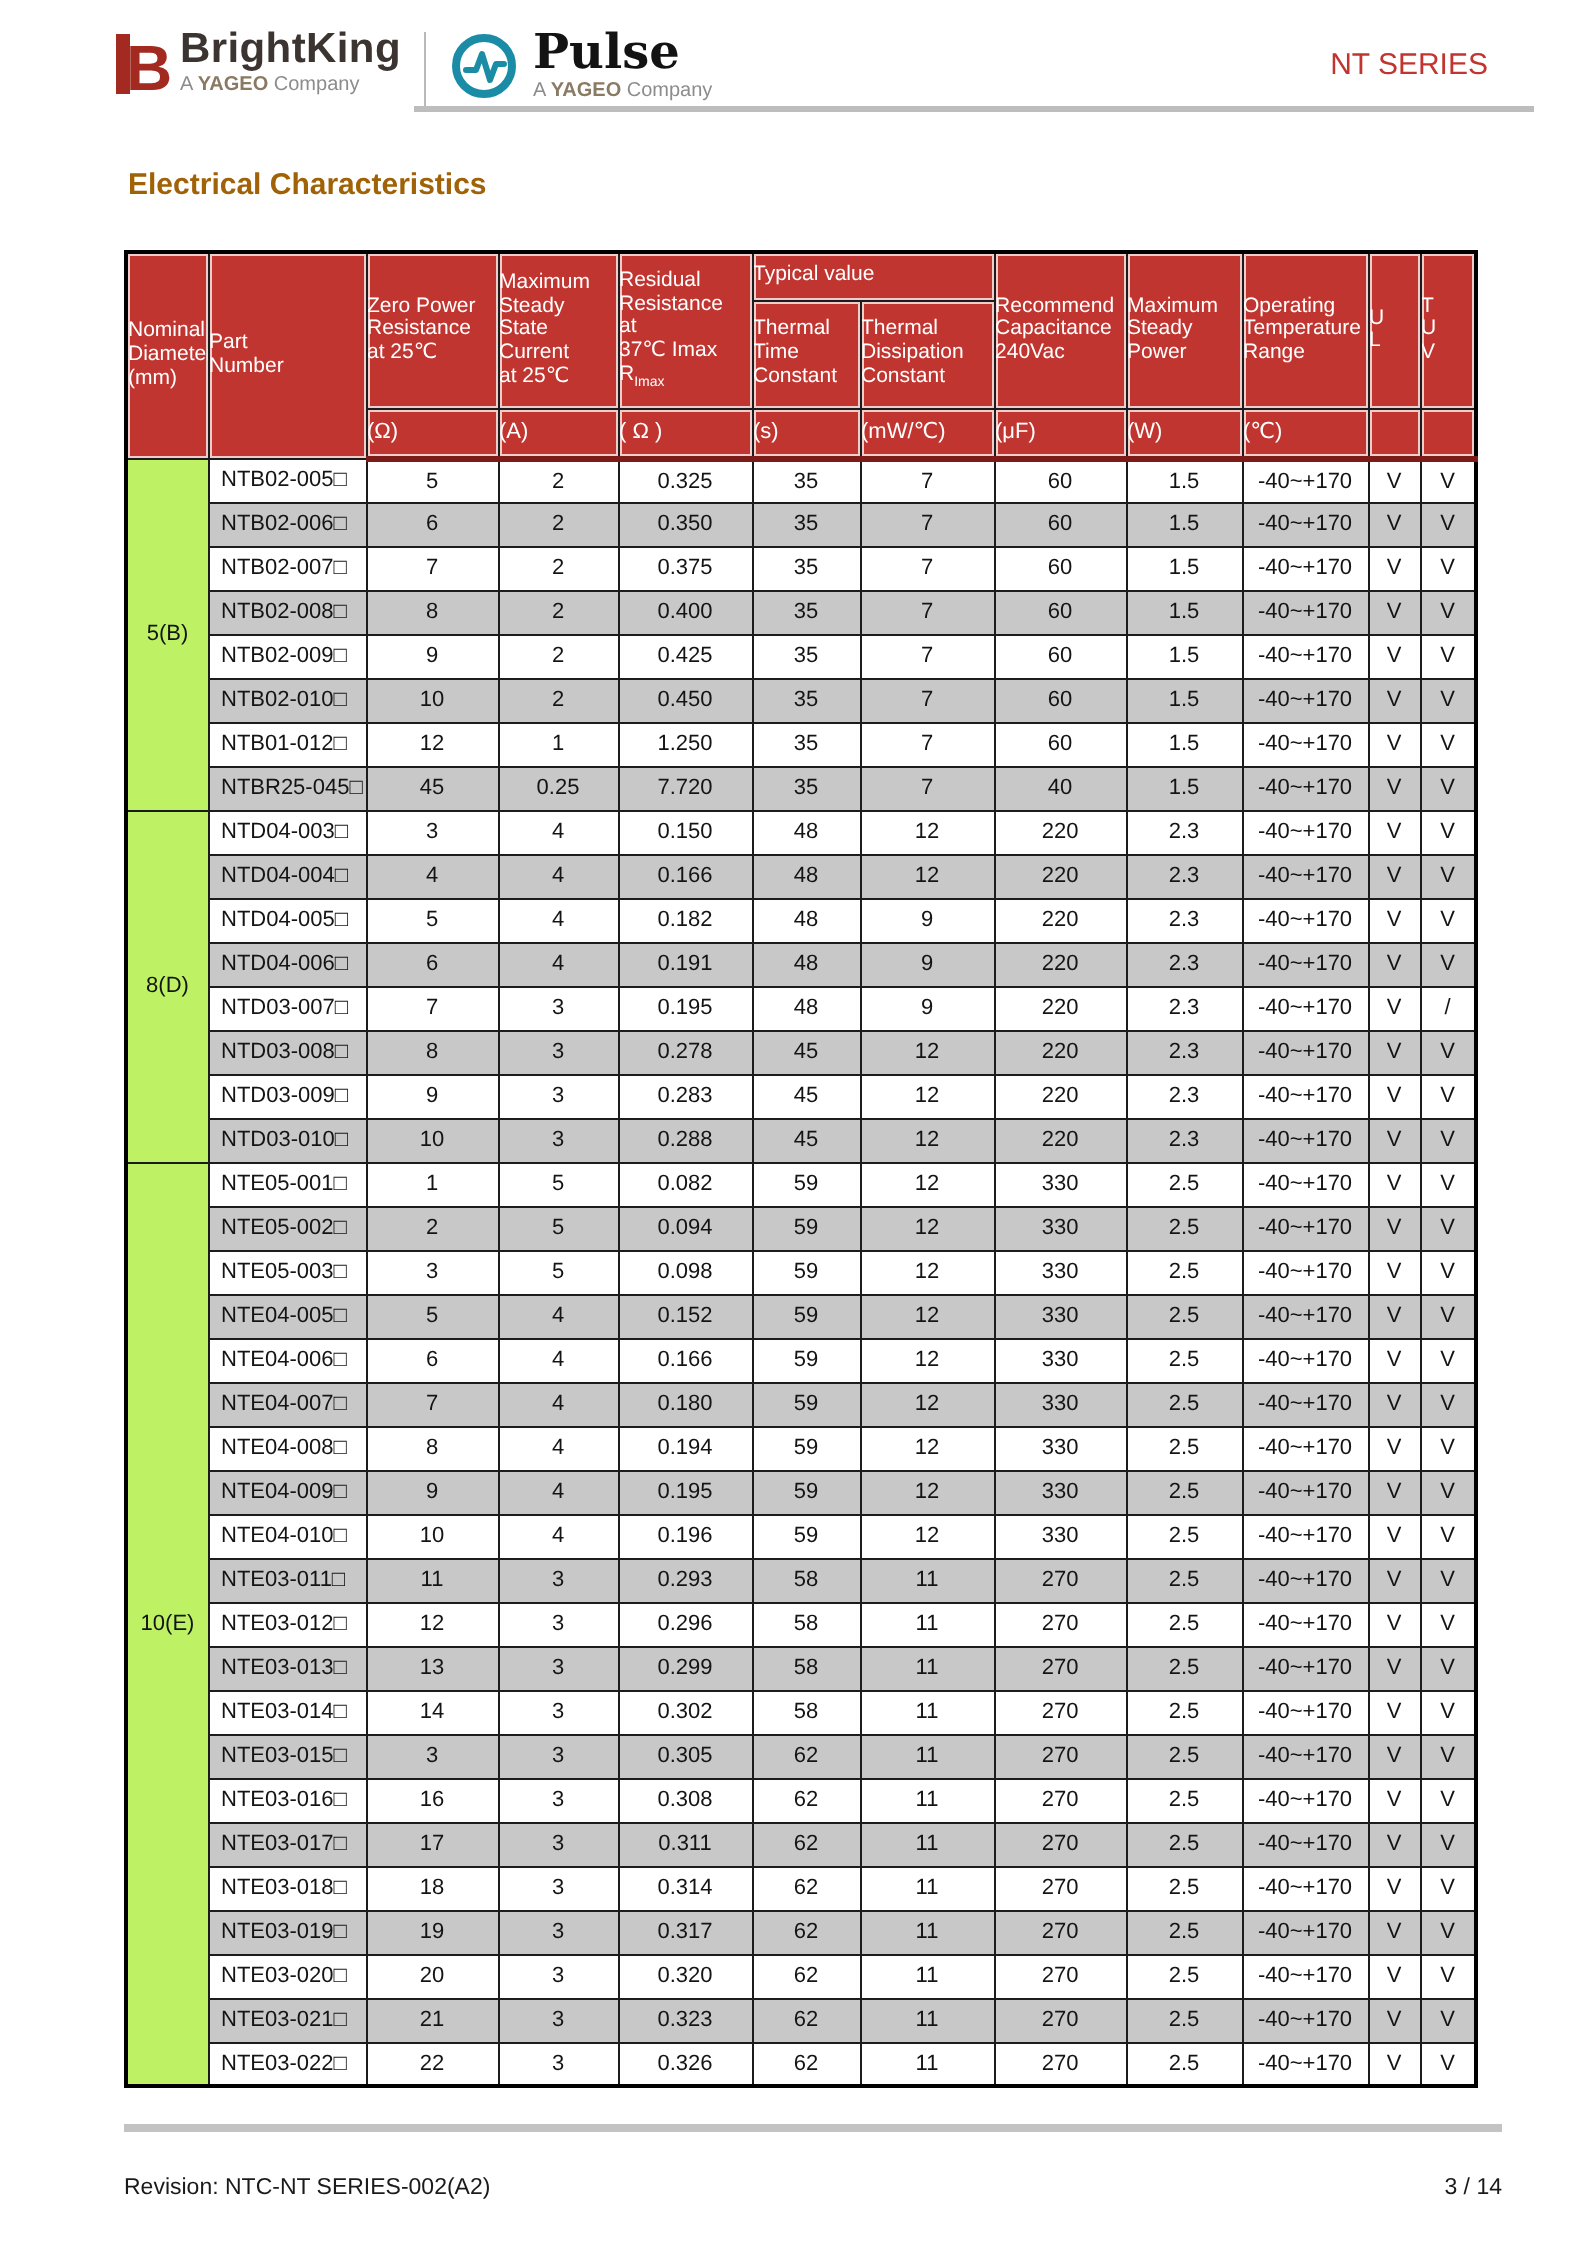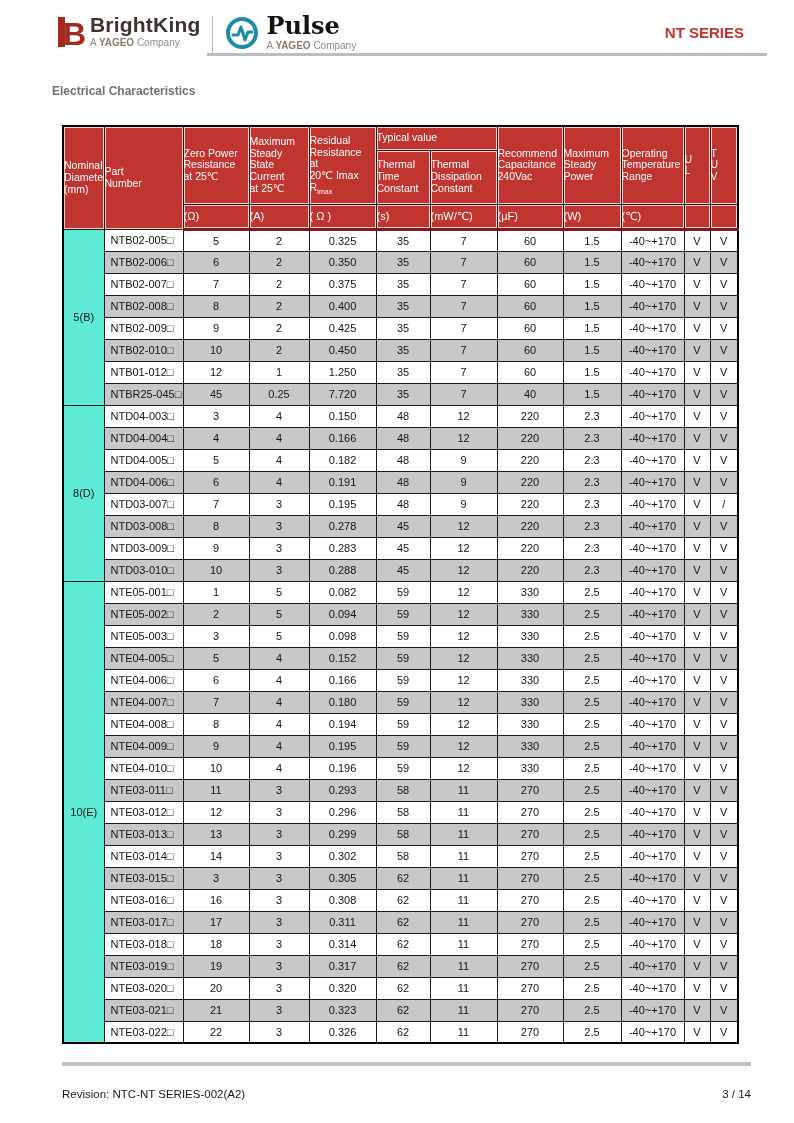--- a/index.html
+++ b/index.html
@@ -10,46 +10,46 @@
   .hdr { position:absolute; top:12px; left:57px; width:705px; height:52px; }
   .logos { position:absolute; left:0; top:2px; display:flex; align-items:flex-start; }
   .brand { display:flex; align-items:flex-start; }
   .bk-text { margin-left:3px; }
   .bk-name { font-size:21px; font-weight:bold; color:#3b3430; letter-spacing:.2px; line-height:1; display:block; }
   .pulse-name { font-family:"DejaVu Serif","Liberation Serif",serif; font-size:24px; font-weight:bold; color:#131313; line-height:1; display:block; }
   .tagline { display:block; font-size:10px; color:#8c8c8c; margin-top:2px; }
   .tagline b { color:#8a7a64; font-weight:bold; }
   .logo-divider { width:1px; height:38px; background:#b9b9b9; margin:2px 12px 0 12px; }
   .pulse-icon-wrap { margin-right:4px; margin-top:2px; }
-  .series { position:absolute; right:18px; top:12px; font-size:15px; font-weight:bold; color:#c13530;padding-left:12px; }
+  .series { position:absolute; right:18px; top:12px; font-size:15px; font-weight:normal; color:#c13530;padding-left:12px; }
   .hdr-rule { position:absolute; left:150px; right:-5px; top:41px; height:3px; background:#bdbdbd; }
 
   
-  .title { position:absolute; top:84px; left:52px; font-size:12px; font-weight:bold; color:#737373; }
+  .title { position:absolute; top:84px; left:64px; font-size:15px; font-weight:bold; color:#a16207; }
 
   
   .tbl-wrap { position:absolute; top:125px; left:62px; }
   table { border-collapse:collapse; table-layout:fixed; width:675px; border:2px solid #000; }
   th, td { border:1px solid #1c1c1c; overflow:hidden; }
   thead th {
     background:#c13530; color:#ffffff; font-weight:normal;
     font-size:10.5px; line-height:1.12; text-align:left; vertical-align:middle;
     white-space:pre-line;
     box-shadow:inset 0 0 0 1px rgba(255,255,255,.75);
   }
   tr.h-top { height:24px; }
   tr.h-sub { height:54px; }
   tr.h-unit { height:25px; }
   tr.h-unit th { font-size:11px; border-bottom:3px solid #7c1b18; }
   thead sub { font-size:7px; }
   .r-line { display:block; }
   tbody td { height:22px; font-size:11px; color:#141414; text-align:center; vertical-align:middle; background:#fff; }
   tbody tr.gray td { background:#c8c8c8; }
   tbody td.part { text-align:left; padding-left:6px; }
-  tbody td.diam { background:#5eead4; font-size:11px; }
+  tbody td.diam { background:#bef264; font-size:11px; }
 
   
   .ftr-rule { position:absolute; top:1062px; left:62px; width:689px; height:4px; background:#c3c3c3; }
   .ftr-row { position:absolute; top:1088px; left:62px; width:689px; display:flex; align-items:flex-end; font-size:11.5px; color:#1a1a1a; }
   .ftr-row .l { flex:1; text-align:left; }
   .ftr-row .c { flex:0 0 auto; }
   .ftr-row .r { flex:1; text-align:right; }
 </style>
 </head>
 <body>
@@ -117,21 +117,21 @@
 Resistance
 at 25℃</th>
           <th rowspan="2">Maximum
 Steady
 State
 Current
 at 25℃</th>
           <th rowspan="2"><span>Residual
 Resistance
 at
-20℃  Imax</span><span class="r-line"><span>R</span><sub>Imax</sub></span></th>
+37℃  Imax</span><span class="r-line"><span>R</span><sub>Imax</sub></span></th>
           <th colspan="2">Typical value</th>
           <th rowspan="2">Recommend
 Capacitance
 240Vac</th>
           <th rowspan="2">Maximum
 Steady
 Power</th>
           <th rowspan="2">Operating
 Temperature
 Range</th>

